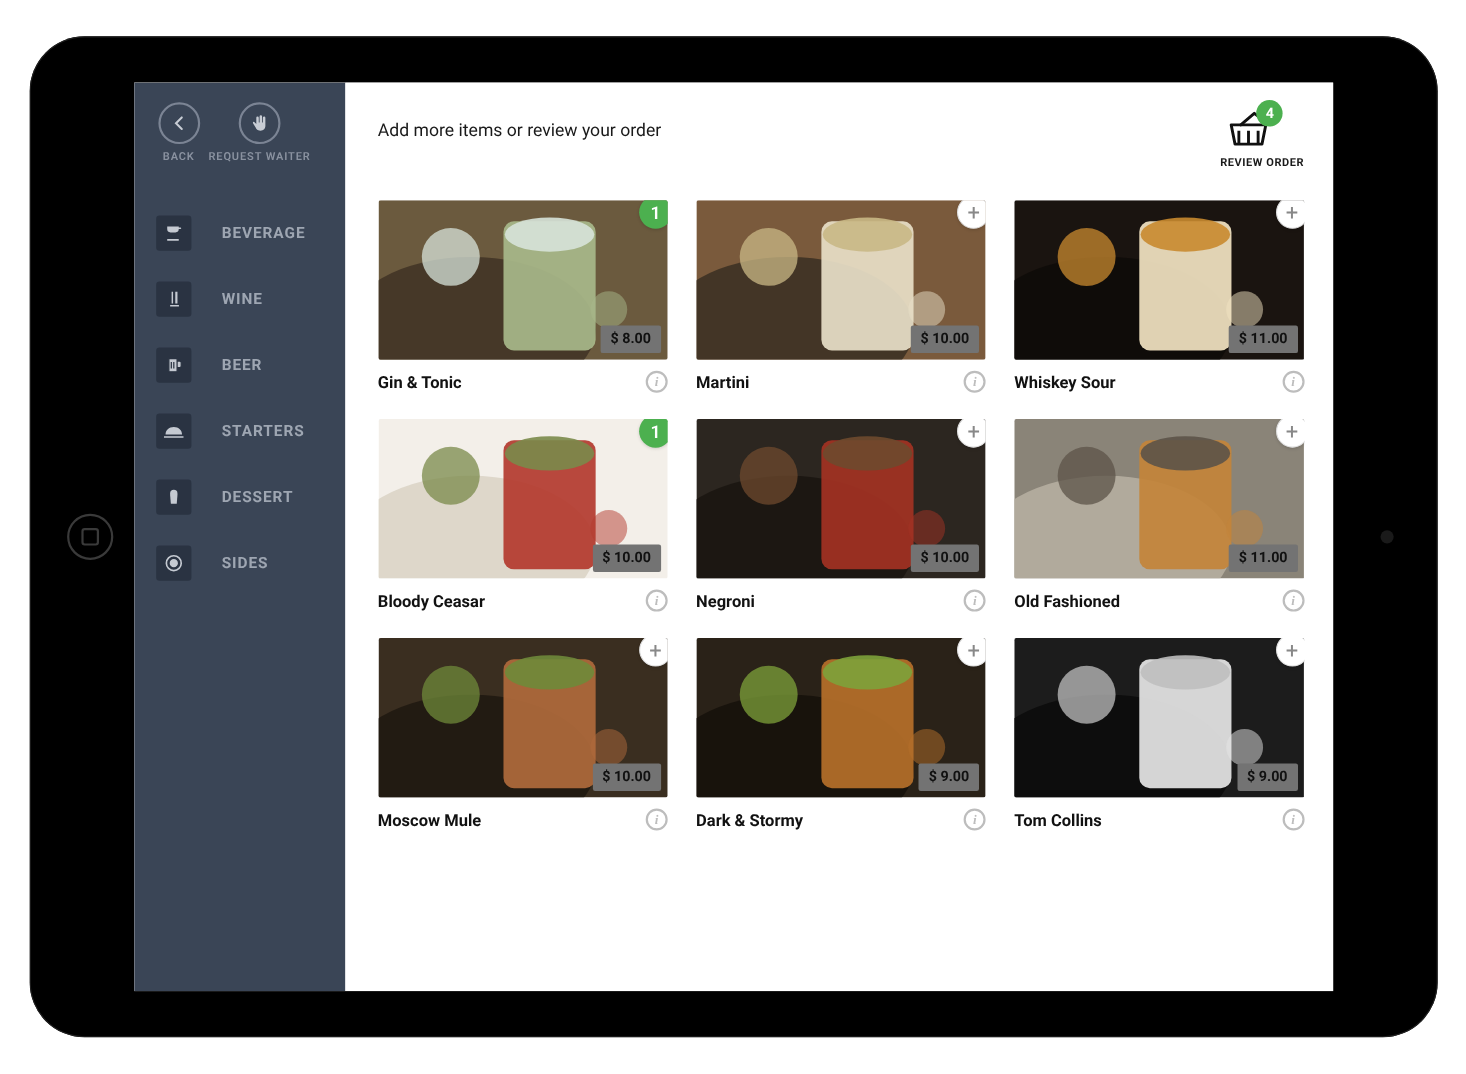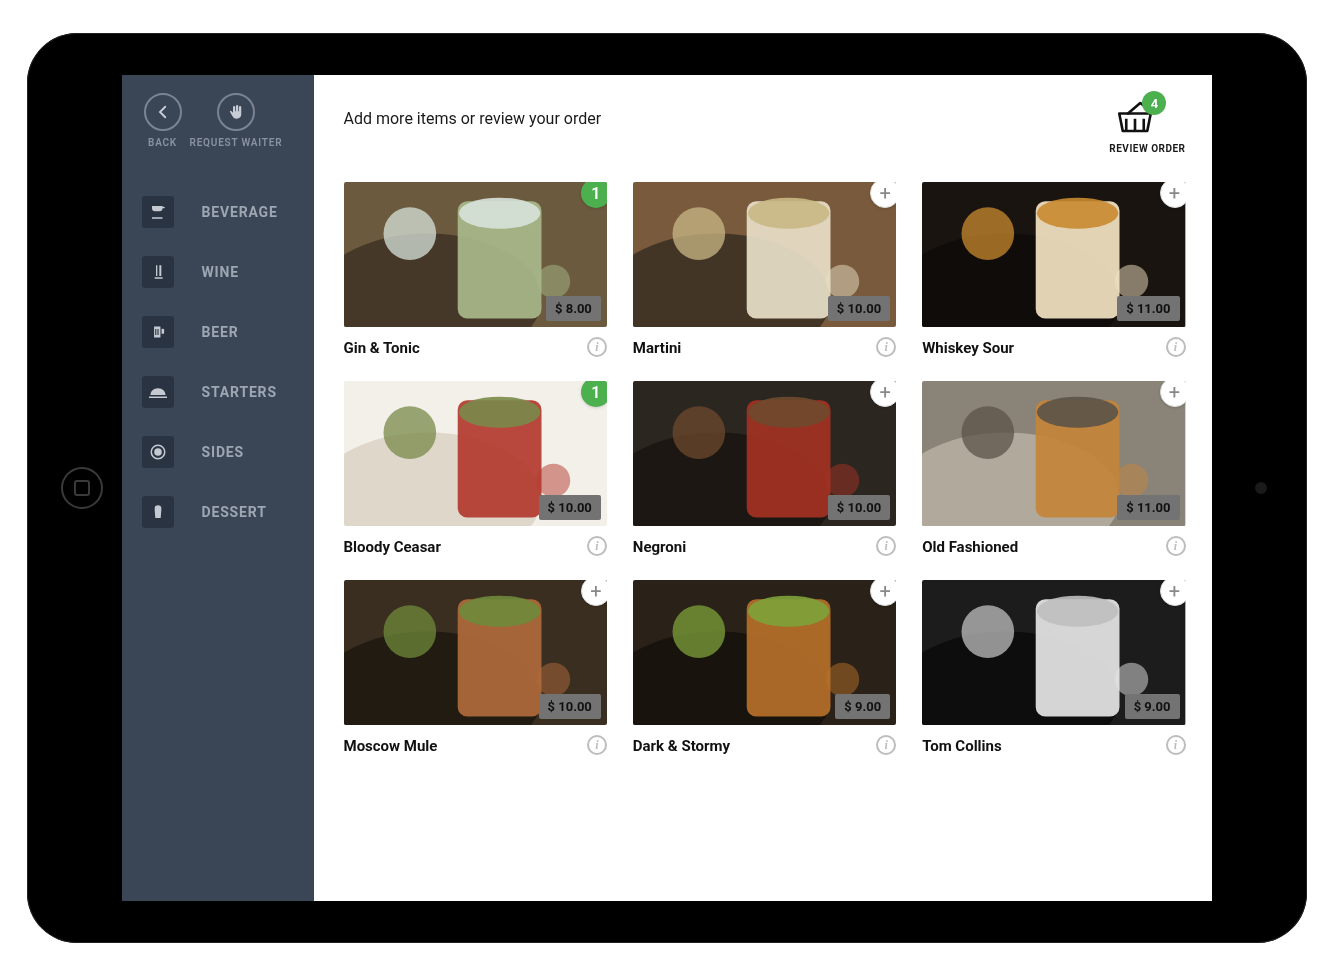--- a/index.html
+++ b/index.html
@@ -280,34 +280,34 @@
           <div class="nav-item">
             <div class="nav-icon">
               <svg width="18" height="14" viewBox="0 0 24 16" fill="currentColor">
                 <path d="M2 12c0-5 4-9 10-9s10 4 10 9H2zm-2 2h24v2H0z"></path>
               </svg>
             </div>
             <span>STARTERS</span>
           </div>
           <div class="nav-item">
             <div class="nav-icon">
+              <svg width="16" height="18" viewBox="0 0 24 24" fill="currentColor">
+                <path d="M12 2a5 5 0 015 5v2l-1 12h-8L7 9V7a5 5 0 015-5z"></path>
+              </svg>
+            </div>
+            <span>DESSERT</span>
+          </div>
+          <div class="nav-item">
+            <div class="nav-icon">
               <svg width="18" height="18" viewBox="0 0 24 24" fill="none" stroke="currentColor" stroke-width="2">
                 <circle cx="12" cy="12" r="9"></circle>
                 <circle cx="12" cy="12" r="4" fill="currentColor"></circle>
               </svg>
             </div>
             <span>SIDES</span>
-          </div>
-          <div class="nav-item">
-            <div class="nav-icon">
-              <svg width="16" height="18" viewBox="0 0 24 24" fill="currentColor">
-                <path d="M12 2a5 5 0 015 5v2l-1 12h-8L7 9V7a5 5 0 015-5z"></path>
-              </svg>
-            </div>
-            <span>DESSERT</span>
           </div>
         </nav>
     </aside>
 
     <main class="main">
       <div class="main-header">
         <h1 class="main-title">Add more items or review your order</h1>
         <div class="review">
           <div class="basket">
             <svg width="42" height="36" viewBox="0 0 48 40" fill="none" stroke="#111" stroke-width="3" stroke-linejoin="round">

